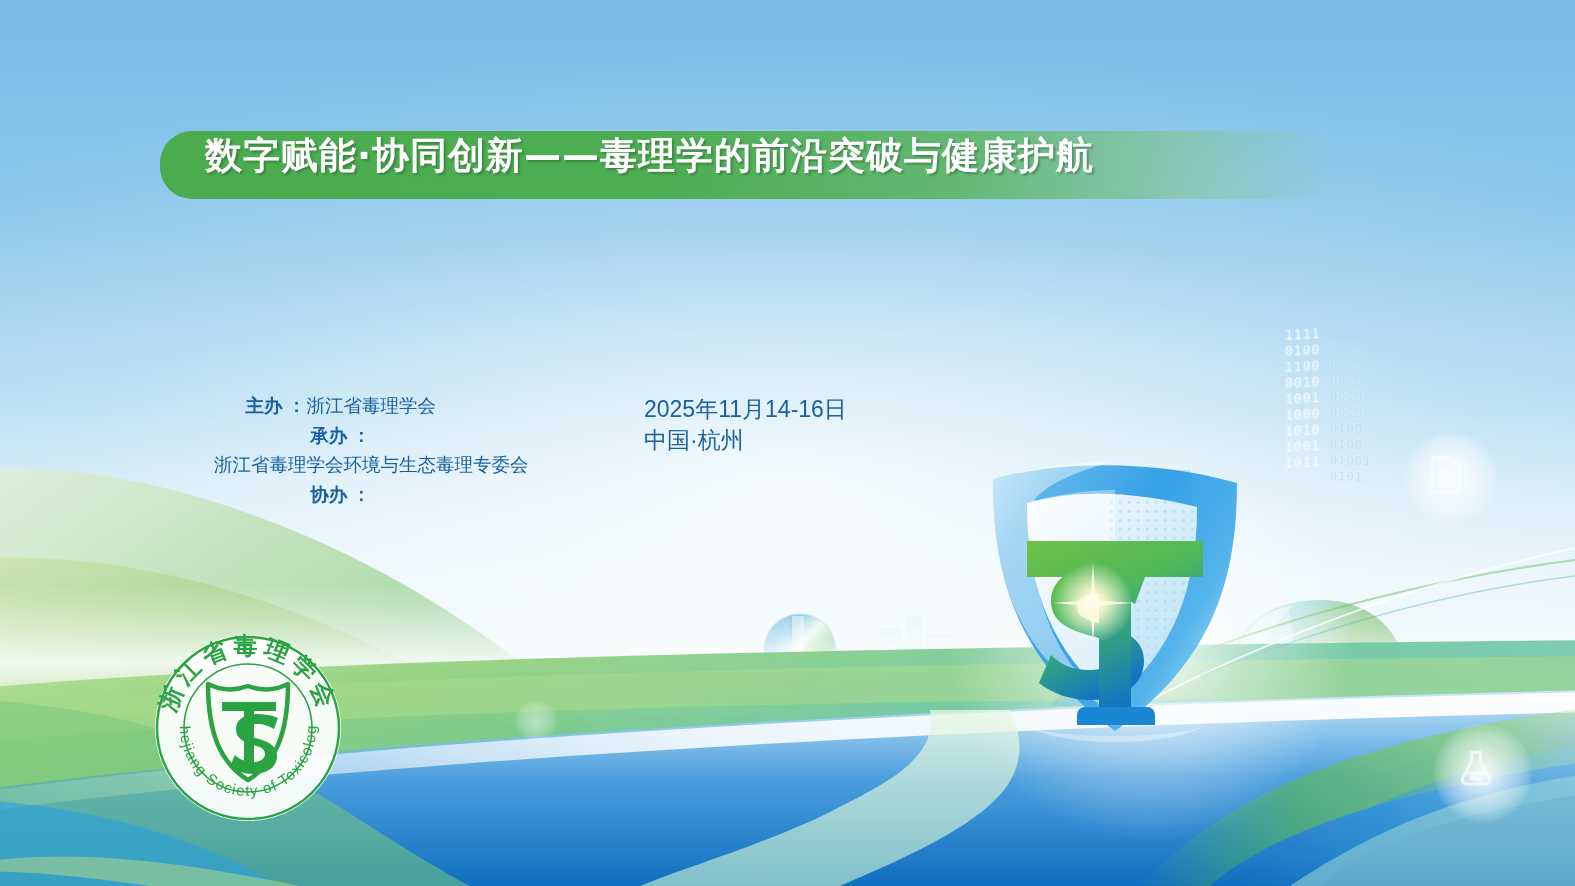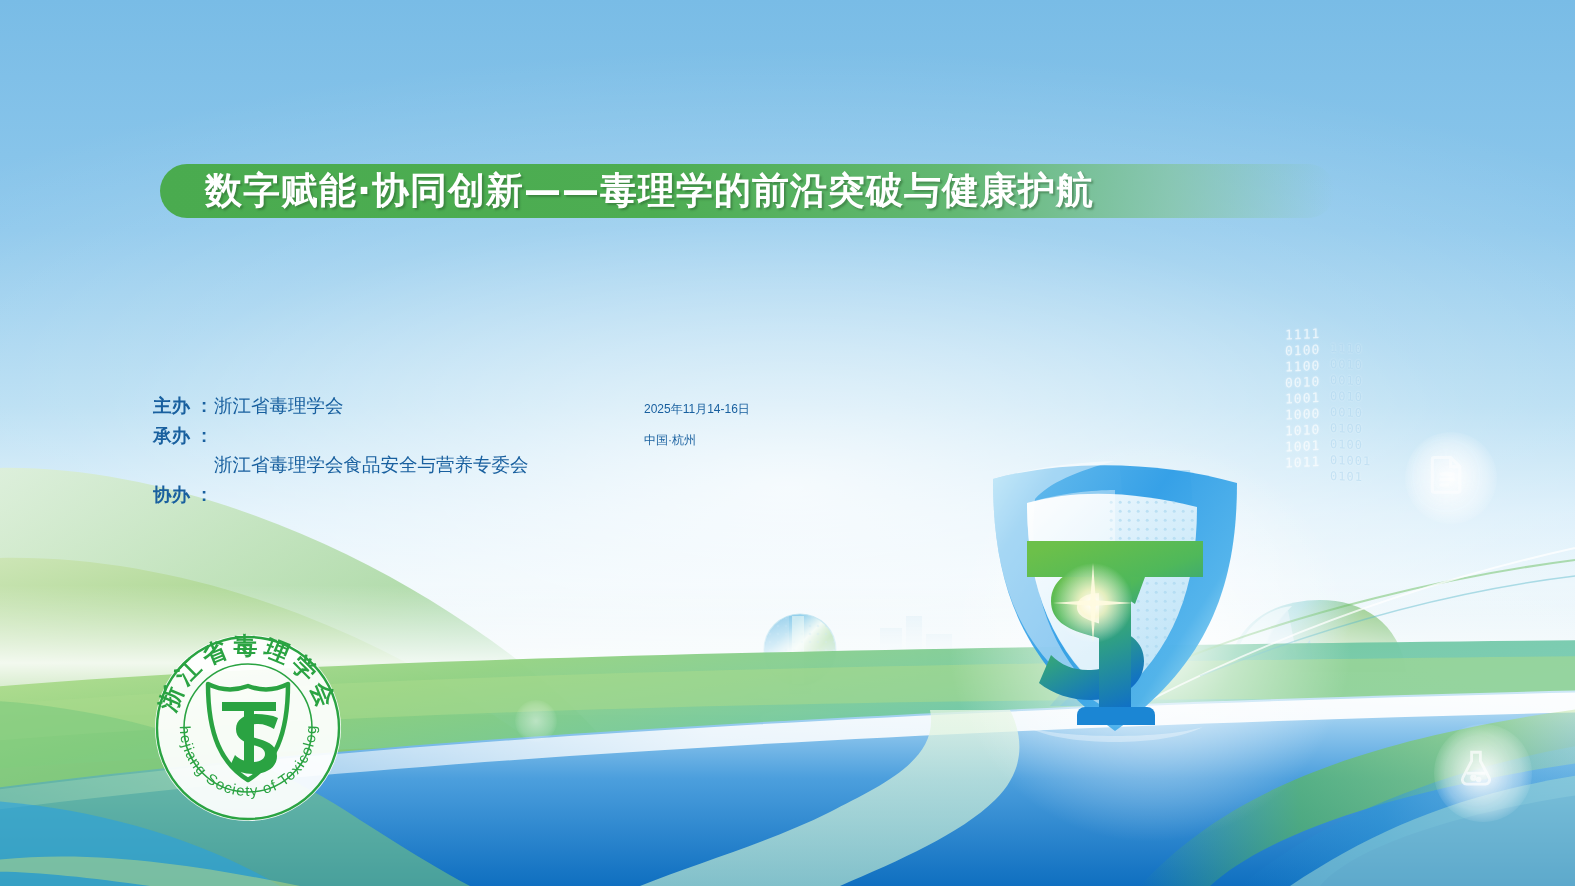--- a/index.html
+++ b/index.html
@@ -52,24 +52,24 @@
   .wm-flask{ left:1455px; top:745px; opacity:.72; }
   .wm-small{ left:515px; top:700px; opacity:.5; }
   .wm-blob{
     position:absolute; border-radius:50%;
     background:radial-gradient(circle, rgba(255,255,255,.92) 0%, rgba(255,255,255,.35) 55%, rgba(255,255,255,0) 75%);
   }
 
   
   .banner-pill{
     position:absolute; left:160px; top:131px;
-    width:1175px; height:54px;
+    width:1175px; height:68px;
     border-radius:32px;
     background:linear-gradient(to right,#4aab4f 0%, #4dad52 42%, #63b873 68%, rgba(132,197,160,.75) 86%, rgba(150,205,190,0) 100%);
-    display:flex; align-items:center;margin-top:33px;
+    display:flex; align-items:flex-start;
   }
   .banner-text{
     margin-left:45px;
     font-size:37px; font-weight:bold; color:#ffffff;
     letter-spacing:1px; white-space:nowrap;
     text-shadow:2px 2px 2px rgba(40,90,45,.45);
     font-family:"DejaVu Sans","Liberation Sans",sans-serif;
   }
 
   .main-title{
@@ -87,30 +87,30 @@
       2px 3px 3px rgba(20,70,140,.25);
     transform:scaleX(1.0);
   }
 
   .info-block{
     position:absolute; left:153px; top:391px;
     font-size:18.5px; line-height:29.5px;
     color:#19609f;
     white-space:nowrap;
   }
-  .info-row{ display:flex; }
+  .info-row{ display:flex;justify-content:center; }
   .info-label{ font-weight:bold; width:48px; flex:0 0 48px; }
   .info-label.blank{ visibility:hidden; }
   .info-colon{ font-weight:bold; width:13px; flex:0 0 13px; }
   .info-colon.blank{ visibility:hidden; }
   .info-value{ }
 
   .meta-block{
     position:absolute; left:644px; top:394px;
-    font-size:12px; line-height:31px;
+    font-size:23px; line-height:31px;
     color:#19609f;
     white-space:nowrap;
   }
 
   
   .society-logo{
     position:absolute; left:148px; top:628px;
     width:200px; height:200px;
   }
 
@@ -387,21 +387,21 @@
       <span class="info-colon">:</span>
       <span class="info-value">浙江省毒理学会</span>
     </div>
     <div class="info-row">
       <span class="info-label">承办</span>
       <span class="info-colon">:</span>
     </div>
     <div class="info-row">
       <span class="info-label blank"></span>
       <span class="info-colon blank"></span>
-      <span class="info-value">浙江省毒理学会食品安全与营养专委会</span>
+      <span class="info-value">浙江省毒理学会环境与生态毒理专委会</span>
     </div>
     <div class="info-row">
       <span class="info-label">协办</span>
       <span class="info-colon">:</span>
     </div>
   </div>
 
   <div class="meta-block">
     <div>2025年11月14-16日</div>
     <div>中国·杭州</div>

